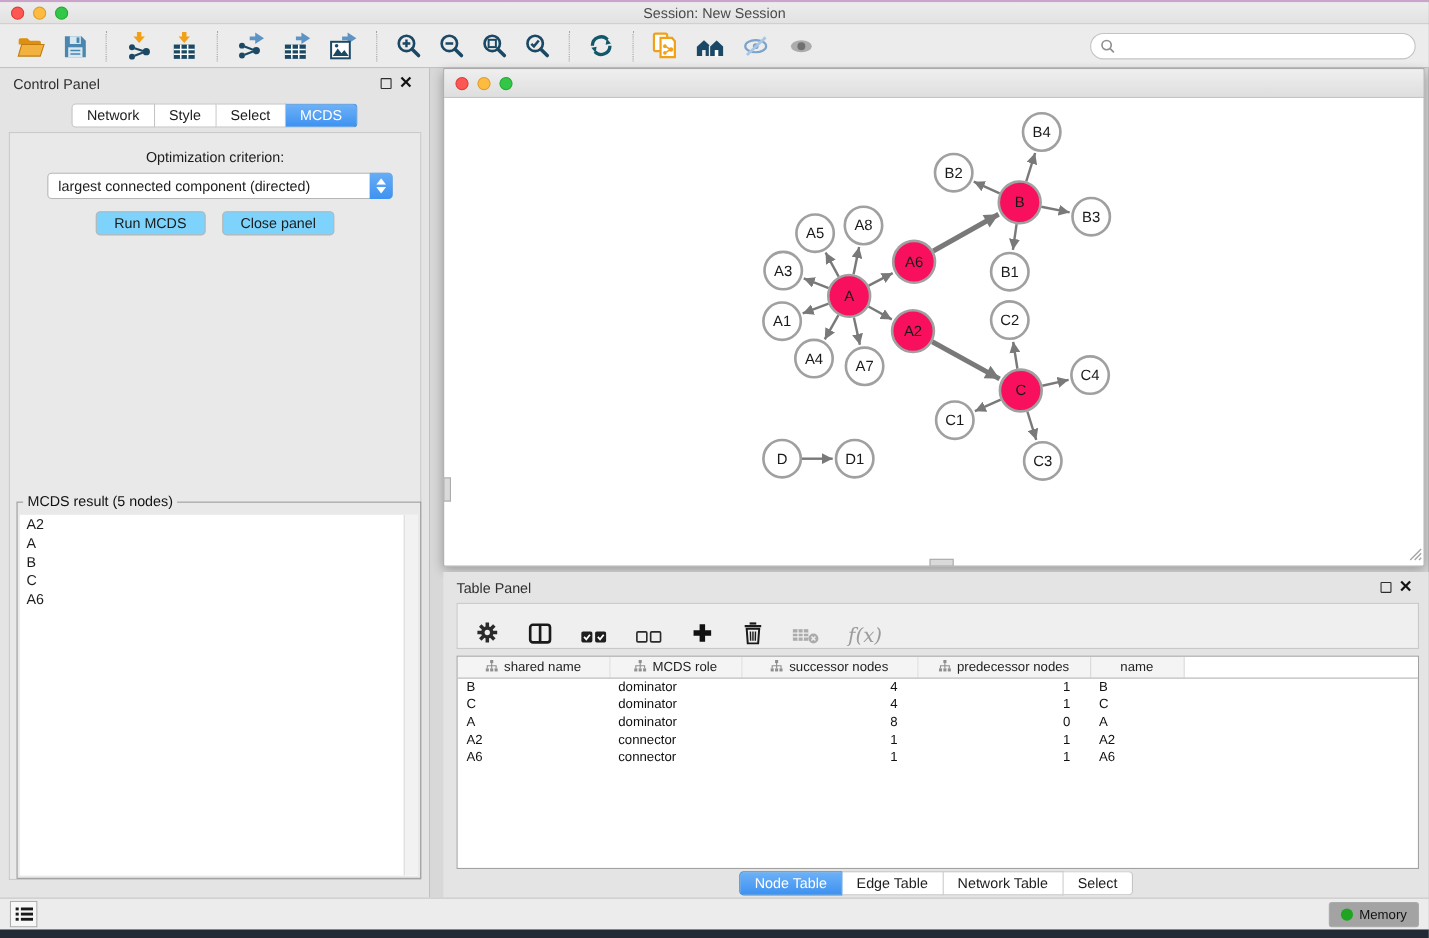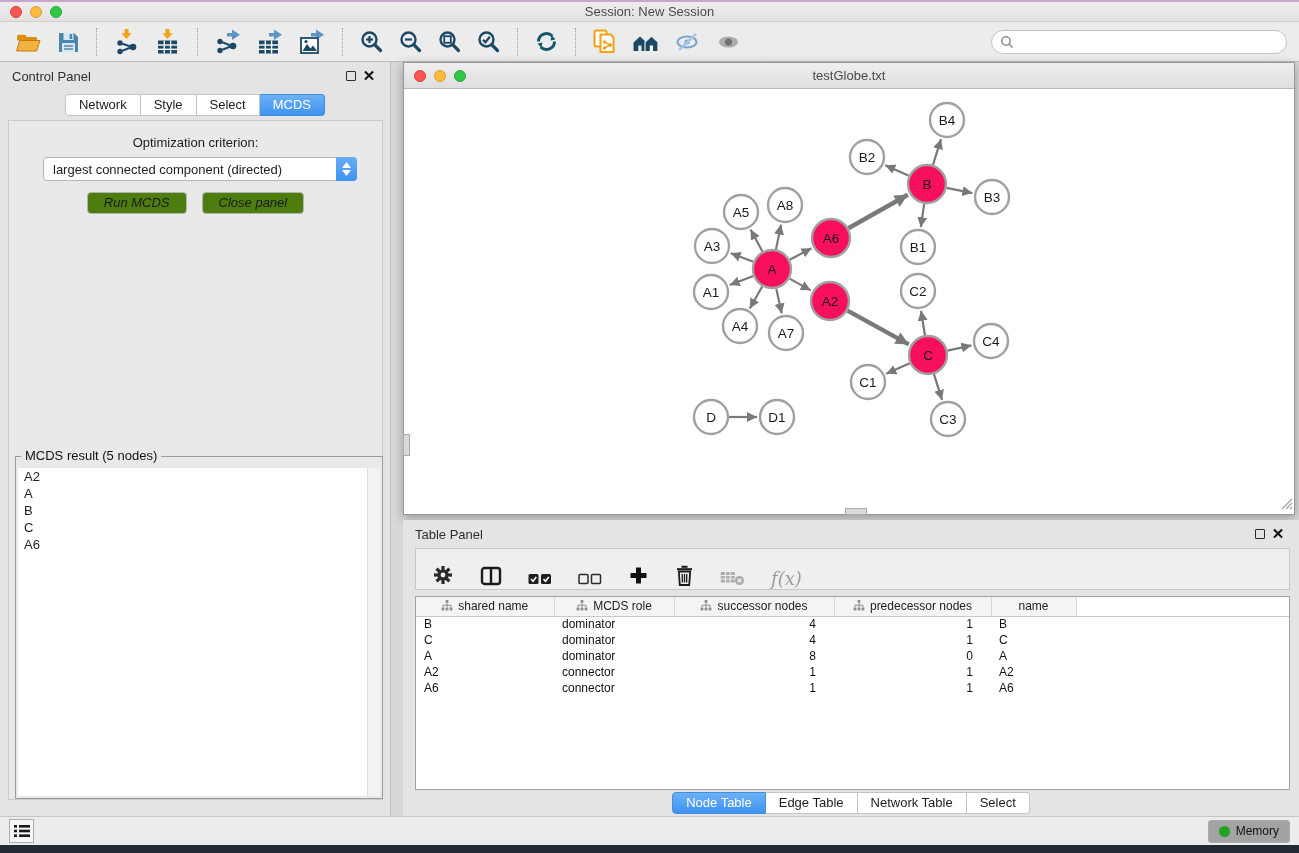--- a/index.html
+++ b/index.html
@@ -66,22 +66,22 @@
     border:1px solid #B6B6B6; border-radius:4px; display:flex; align-items:center;
   }
   .dropdown .dval { flex:1; padding-left:9px; font-size:13px; white-space:nowrap; overflow:hidden; }
   .dropdown .stepper {
     width:21px; height:24px; margin:-1px -1px -1px 0; border-radius:0 4px 4px 0;
     background:linear-gradient(#67ADF6,#3E92F1); display:flex; flex-direction:column;
     align-items:center; justify-content:center; gap:2px;
   }
   .btn-row { position:absolute; top:71px; left:0; right:0; display:flex; justify-content:center; gap:15px; }
   .pbtn {
-    height:22px; line-height:20px; padding:0 16px; background:#4d7c0f; border:1px solid #B4B4B4;
-    border-radius:4px; font-size:13px; color:#1b1b1b;font-style:italic;
+    height:22px; line-height:20px; padding:0 16px; background:#7dd3fc; border:1px solid #B4B4B4;
+    border-radius:4px; font-size:13px; color:#1b1b1b;
   }
   .result-group {
     position:absolute; left:6px; top:335px; width:368px; height:343px;
     border:1px solid #9C9C9C;
   }
   .result-legend {
     position:absolute; top:-9px; left:5px; background:#E9E9E9; padding:0 4px; font-size:13px; color:#111;
   }
   .result-list {
     position:absolute; left:2px; right:2px; top:11px; bottom:2px; background:#fff; overflow:hidden;
@@ -383,21 +383,20 @@
     </div>
   </div>
 
   <div class="net-window">
     <div class="net-titlebar">
       <div class="lights">
         <span class="light red"></span>
         <span class="light yellow"></span>
         <span class="light green"></span>
       </div>
-      <span class="title">testGlobe.txt</span>
     </div>
     <div class="net-canvas">
       <svg id="graph-svg" width="890" height="425" viewBox="0 0 890 425">
         <defs>
           <marker id="arr" markerUnits="userSpaceOnUse" markerWidth="10" markerHeight="10" viewBox="0 0 10 10" refX="10" refY="5" orient="auto">
               <path d="M0 0L10 5L0 10z" fill="#797979"></path>
             </marker>
           <marker id="arrT" markerUnits="userSpaceOnUse" markerWidth="15" markerHeight="13" viewBox="0 0 10 10" refX="10" refY="5" orient="auto">
               <path d="M0 0L10 5L0 10z" fill="#797979"></path>
             </marker>

